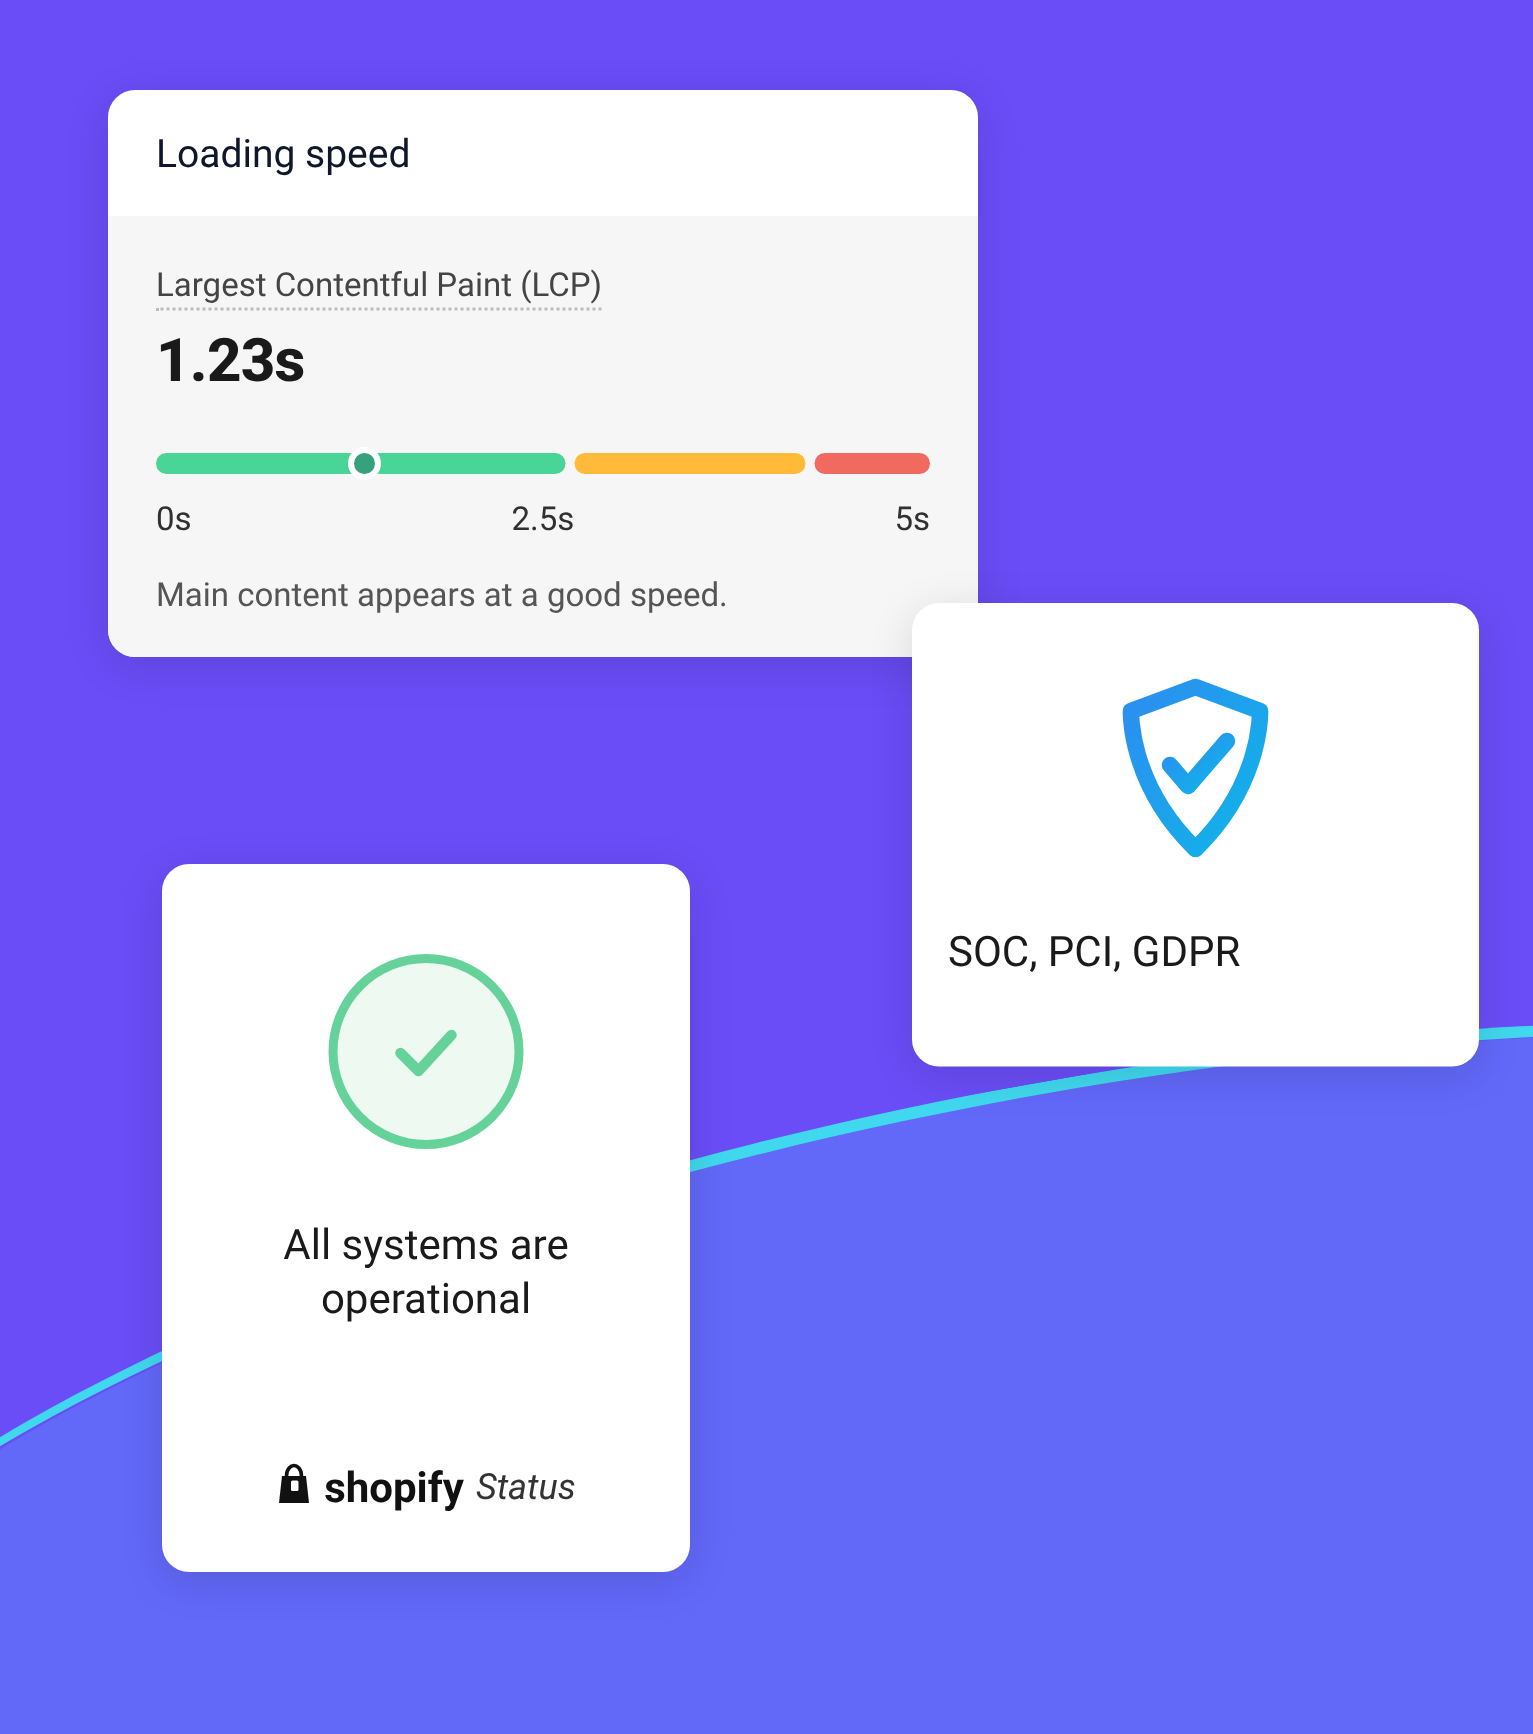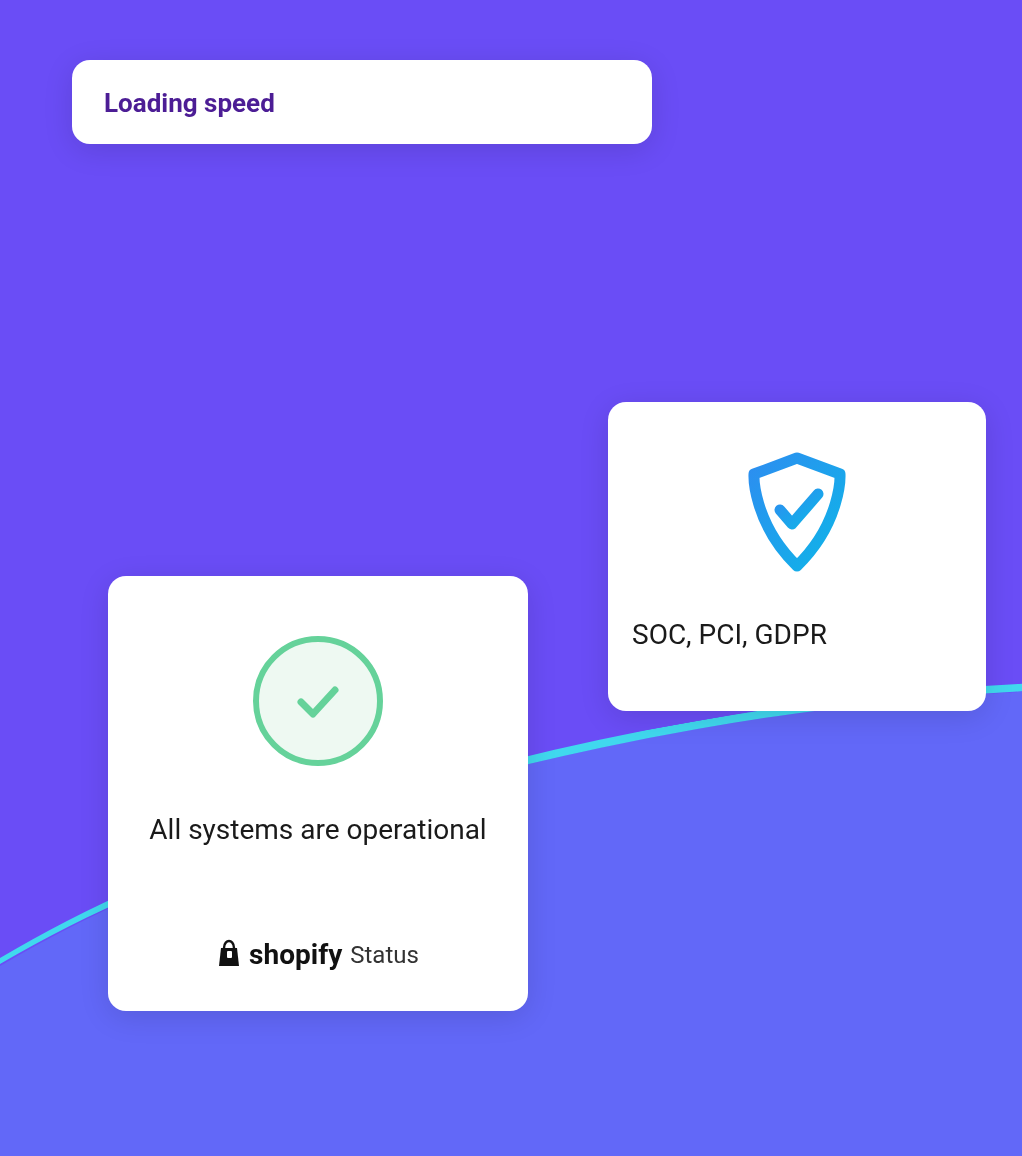--- a/index.html
+++ b/index.html
@@ -47,22 +47,22 @@
 .speed-card {
   left: 72px;
   top: 60px;
   width: 580px;
 }
 .speed-header {
   padding: 28px 32px 26px 32px;
 }
 .speed-title {
   font-size: 26px;
-  font-weight: 700;
-  color: #4c1d95;
+  font-weight: 400;
+  color: #0f172a;
 }
 .speed-body {
   background: #f6f6f6;
   border-radius: 0 0 18px 18px;
   padding: 34px 32px 28px 32px;
 }
 .metric-label {
   font-size: 22px;
   color: #444;
   border-bottom: 2px dotted #bbb;
@@ -111,21 +111,21 @@
 .desc {
   margin-top: 26px;
   font-size: 22px;
   color: #555;
 }
 
 
 .status-card {
   left: 108px;
   top: 576px;
-  width: 420px;
+  width: 352px;
   padding: 60px 30px 40px 30px;
   text-align: center;
 }
 .status-circle {
   width: 130px;
   height: 130px;
   border-radius: 50%;
   background: #eef9f2;
   border: 6px solid #65d29a;
   margin: 0 auto 46px auto;
@@ -146,20 +146,21 @@
   gap: 8px;
 }
 .shopify-wordmark {
   font-size: 28px;
   font-weight: 700;
   color: #111;
 }
 .status-label {
   font-size: 24px;
   color: #333;
+  font-style: italic;
 }
 
 
 .compliance-card {
   left: 608px;
   top: 402px;
   width: 378px;
   padding: 50px 24px 60px 24px;
 }
 .shield-wrap {
@@ -175,20 +176,39 @@
 </head>
 <body>
 
 <div class="bg"></div>
 <div class="bg-lower"></div>
 <div class="bg-curve"></div>
 
 <div class="card speed-card">
   <div class="speed-header">
     <div class="speed-title">Loading speed</div>
+  </div>
+  <div class="speed-body">
+    <span class="metric-label">Largest Contentful Paint (LCP)</span>
+    <div class="metric-value">1.23s</div>
+
+    <div class="bar-wrap">
+      <div class="seg seg-green"></div>
+      <div class="seg seg-yellow"></div>
+      <div class="seg seg-red"></div>
+      <div class="marker" id="speed-marker" style="left: 27%;"></div>
+    </div>
+
+    <div class="ticks">
+      <span>0s</span>
+      <span>2.5s</span>
+      <span>5s</span>
+    </div>
+
+    <div class="desc">Main content appears at a good speed.</div>
   </div>
 </div>
 
 <div class="card compliance-card">
   <div class="shield-wrap">
     <svg width="110" height="120" viewBox="0 0 110 120">
       <defs>
         <linearGradient id="sg" x1="0" y1="0" x2="1" y2="1">
           <stop offset="0%" stop-color="#2c8ef0"></stop>
           <stop offset="100%" stop-color="#0fb5e8"></stop>

